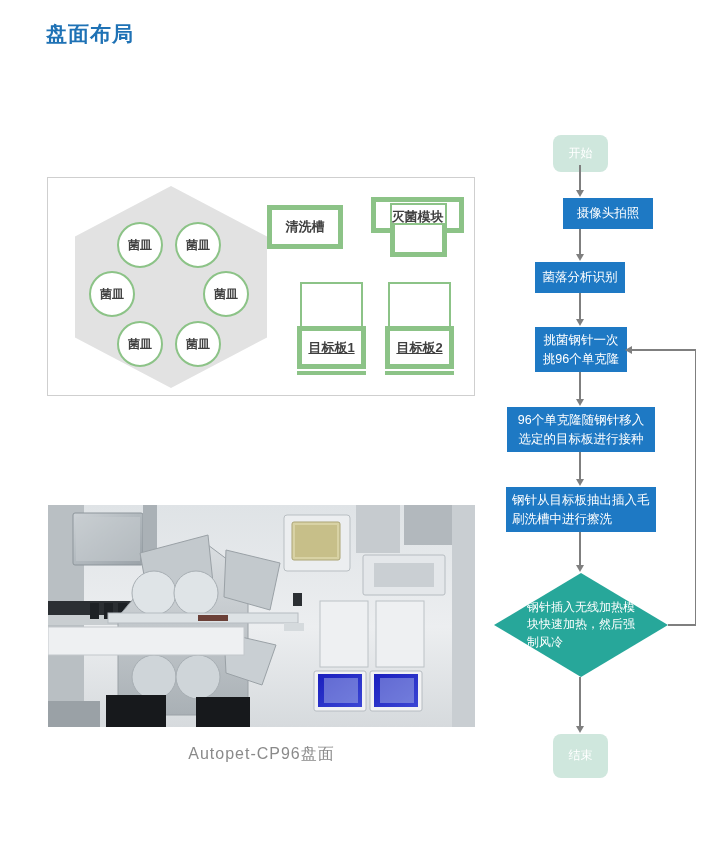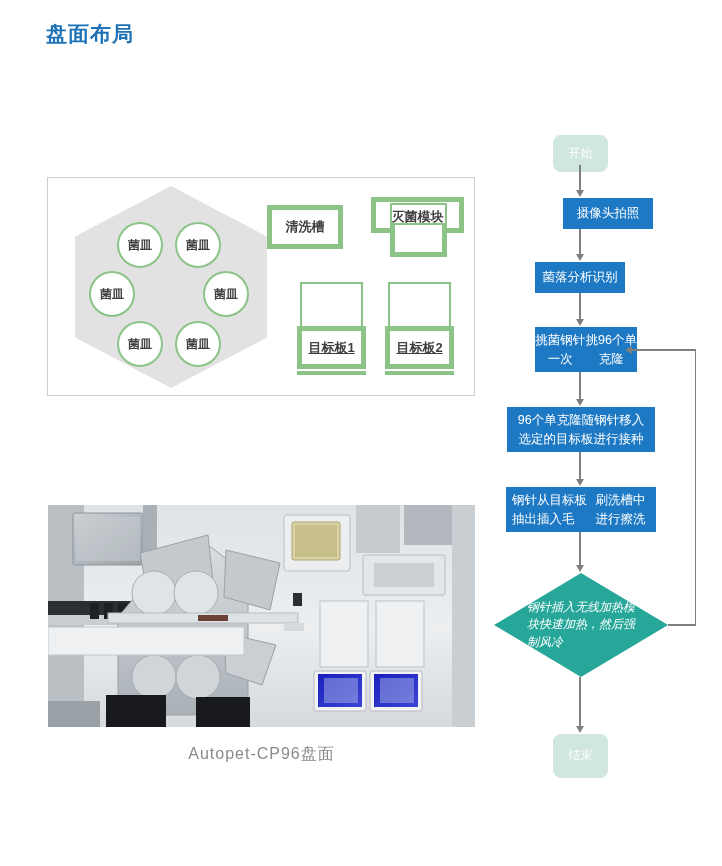--- a/index.html
+++ b/index.html
@@ -95,21 +95,21 @@
   }
   .fl-pill{
     background:#cfe7dd;border-radius:8px;font-size:12px;color:#ffffff;
   }
   .fl-box{background:#1e79c4;font-size:12.5px;}
   .fl-diamond{
     background:#27a79a;
     clip-path:polygon(50% 0%,100% 50%,50% 100%,0% 50%);
     font-size:12px;
   }
-  .fl-diamond .dtext{padding:0 26px;font-style:italic;}
+  .fl-diamond .dtext{padding:0 26px;}
   .arrow{position:absolute;background:#7f7f7f;}
   .arrow-v{width:1.6px;}
   .arrow-h{height:1.6px;}
   .arrow-head{
     position:absolute;width:0;height:0;
     border-left:4.5px solid transparent;border-right:4.5px solid transparent;
     border-top:7px solid #7f7f7f;
   }
   .arrow-head-left{
     position:absolute;width:0;height:0;
@@ -249,35 +249,35 @@
   <div class="arrow-head" style="left:95.5px;top:70px;"></div>
 
   <div class="fl-node fl-box" style="left:55px;top:78px;width:90px;height:31px;margin-left:28px;">摄像头拍照</div>
   <div class="arrow arrow-v" style="left:99px;top:109px;height:28px;"></div>
   <div class="arrow-head" style="left:95.5px;top:134px;"></div>
 
   <div class="fl-node fl-box" style="left:55px;top:142px;width:90px;height:31px;">菌落分析识别</div>
   <div class="arrow arrow-v" style="left:99px;top:173px;height:29px;"></div>
   <div class="arrow-head" style="left:95.5px;top:199px;"></div>
 
-  <div class="fl-node fl-box" style="left:55px;top:207px;width:102px;height:45px;">
+  <div class="fl-node fl-box" style="left:55px;top:207px;width:92px;height:45px;flex-direction:column;">
     <span>挑菌钢针一次</span>
     <span>挑96个单克隆</span>
   </div>
   <div class="arrow arrow-v" style="left:99px;top:252px;height:30px;"></div>
   <div class="arrow-head" style="left:95.5px;top:279px;"></div>
 
   <div class="fl-node fl-box" style="left:27px;top:287px;width:148px;height:45px;flex-direction:column;">
     <span>96个单克隆随钢针移入</span>
     <span>选定的目标板进行接种</span>
   </div>
   <div class="arrow arrow-v" style="left:99px;top:332px;height:30px;"></div>
   <div class="arrow-head" style="left:95.5px;top:359px;"></div>
 
-  <div class="fl-node fl-box" style="left:26px;top:367px;width:150px;height:45px;align-items:center;padding-left:6px;box-sizing:border-box;text-align:left;">
+  <div class="fl-node fl-box" style="left:26px;top:367px;width:150px;height:45px;flex-direction:column;align-items:flex-start;padding-left:6px;box-sizing:border-box;text-align:left;">
     <span>钢针从目标板抽出插入毛</span>
     <span>刷洗槽中进行擦洗</span>
   </div>
   <div class="arrow arrow-v" style="left:99px;top:412px;height:36px;"></div>
   <div class="arrow-head" style="left:95.5px;top:445px;"></div>
 
   <div class="fl-node fl-diamond" style="left:14px;top:453px;width:174px;height:104px;">
     <div class="dtext" style="text-align:left;">
       <div>钢针插入无线加热模</div>
       <div>块快速加热，然后强</div>

